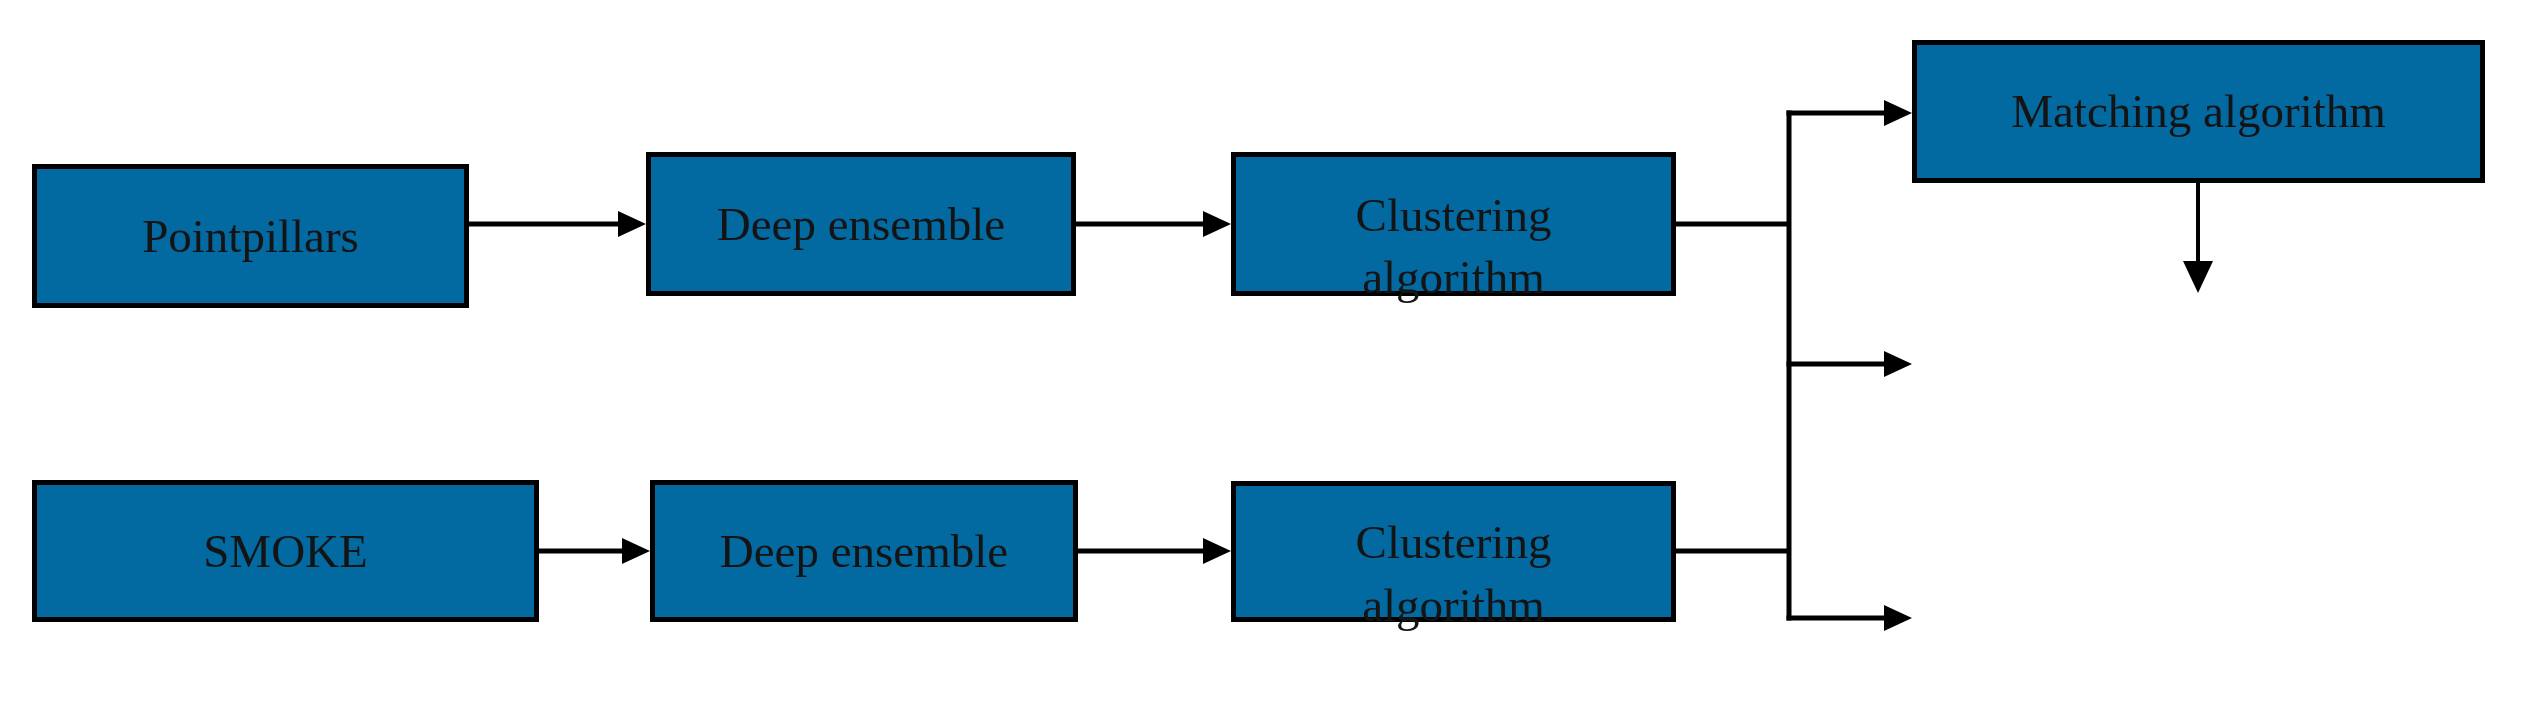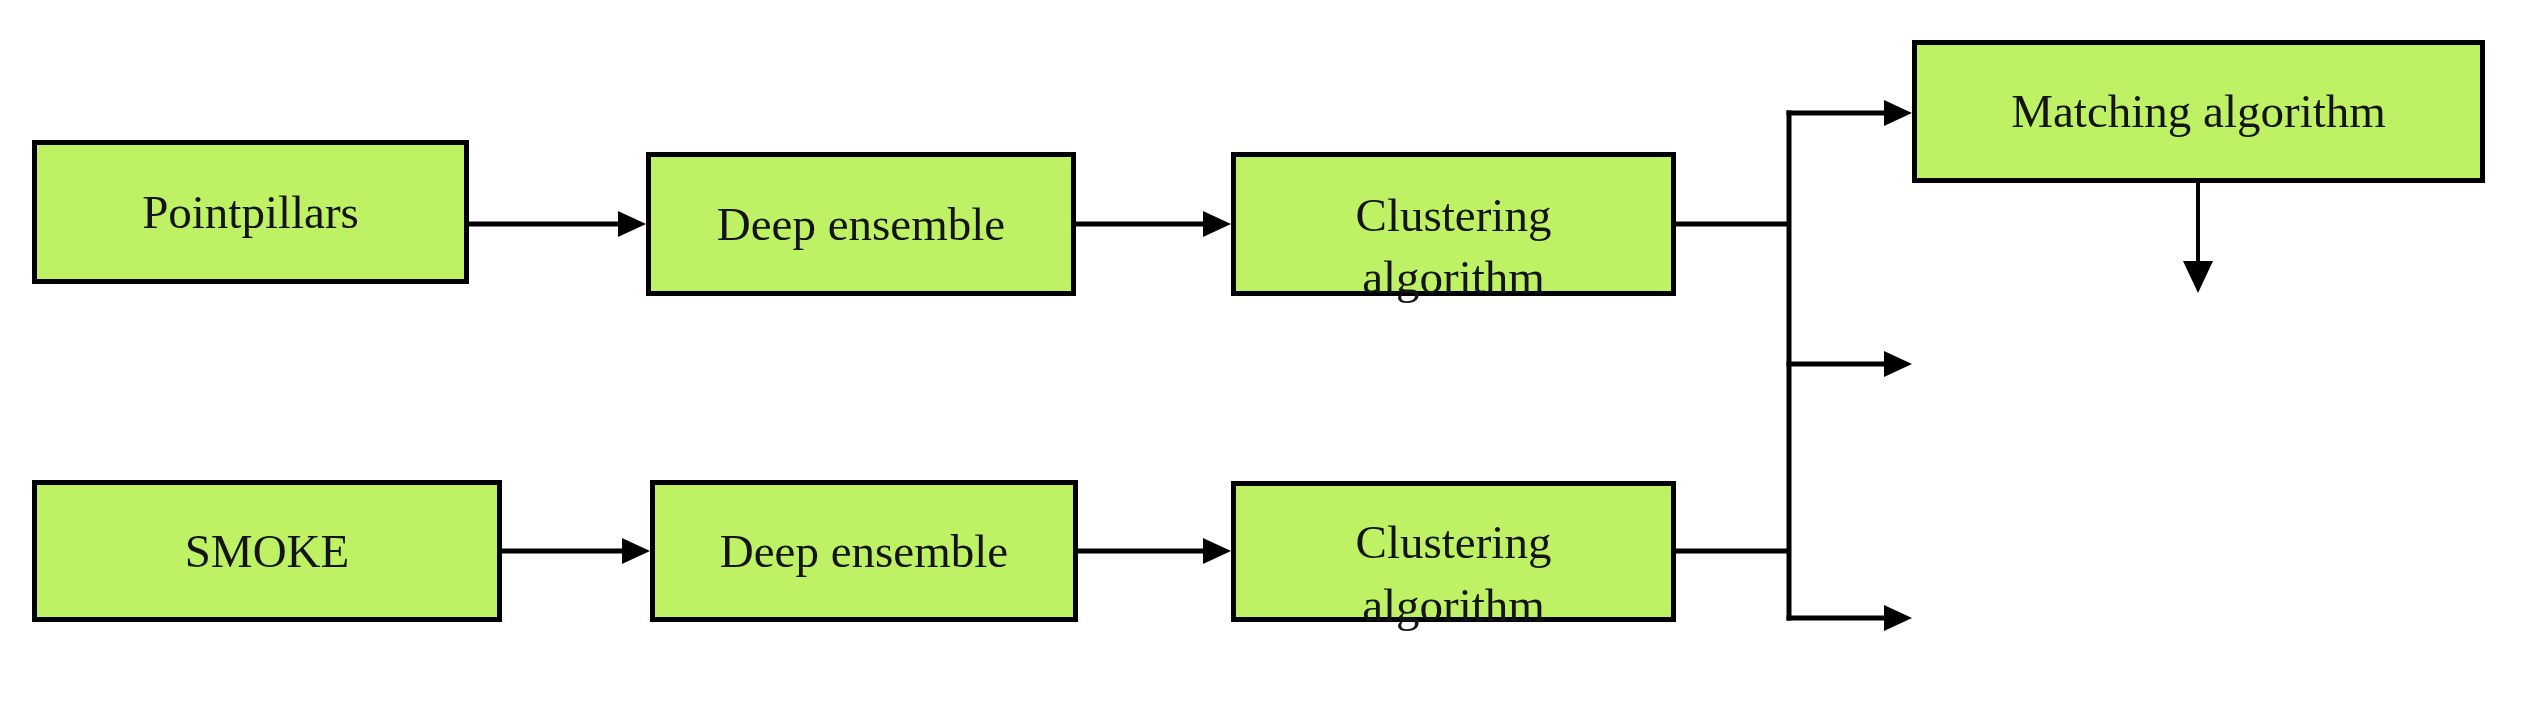--- a/index.html
+++ b/index.html
@@ -13,38 +13,38 @@
     height: 724px;
     background: #ffffff;
     font-family: "Liberation Serif", "DejaVu Serif", serif;
     color: #141414;
     overflow: hidden;
   }
   .node {
     position: absolute;
     box-sizing: border-box;
     border: 5px solid #000000;
-    background: #bef264;
+    background: #0369a1;
     display: flex;
     align-items: center;
     justify-content: center;
     text-align: center;
     font-size: 47px;
     line-height: 1.32;
   }
   .node .lbl { display: inline-block; }
   .node .lbl.narrow  { max-width: 290px; margin-top: 44px; }
   .node .lbl.medium  { max-width: 540px; }
 
   
-  #n-pointpillars     { left: 32px;   top: 140px; width: 437px; height: 144px; }
+  #n-pointpillars     { left: 32px;   top: 164px; width: 437px; height: 144px; }
   #n-deep-top         { left: 646px;  top: 152px; width: 430px; height: 144px; }
   #n-cluster-top      { left: 1231px; top: 152px; width: 445px; height: 144px; }
   
-  #n-smoke            { left: 32px;   top: 480px; width: 470px; height: 142px; }
+  #n-smoke            { left: 32px;   top: 480px; width: 507px; height: 142px; }
   #n-deep-bottom      { left: 650px;  top: 480px; width: 428px; height: 142px; }
   #n-cluster-bottom   { left: 1231px; top: 481px; width: 445px; height: 141px; }
   
   #n-matching         { left: 1912px; top: 40px;  width: 573px; height: 143px; }
   #n-perceived        { left: 1912px; top: 293px; width: 573px; height: 142px; }
   #n-spatial          { left: 1912px; top: 547px; width: 601px; height: 143px; }
 
   #connectors {
     position: absolute;
     left: 0; top: 0;

